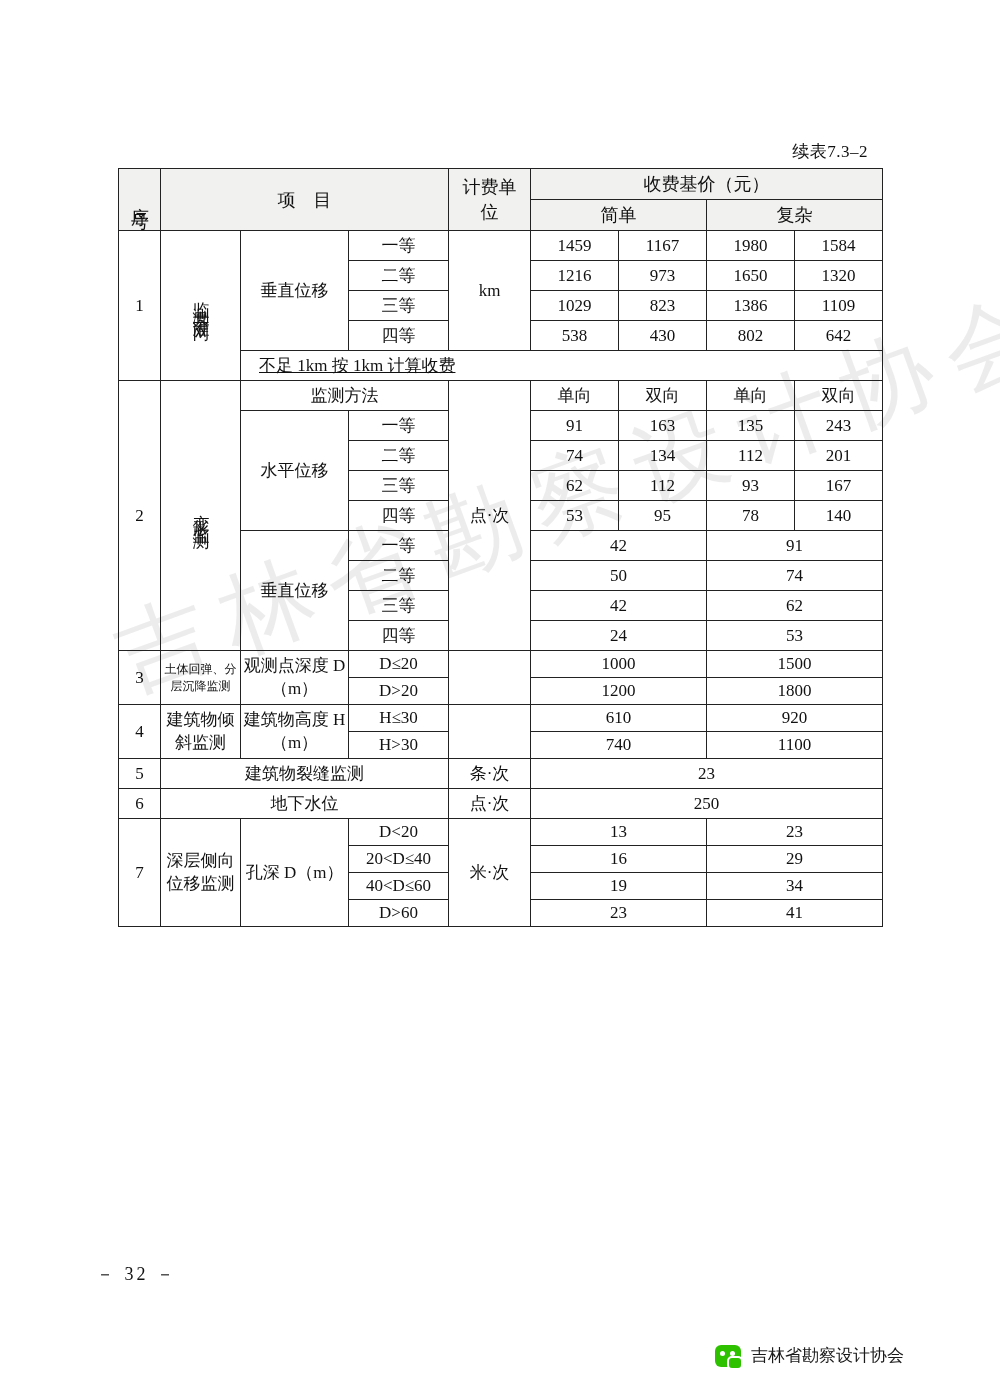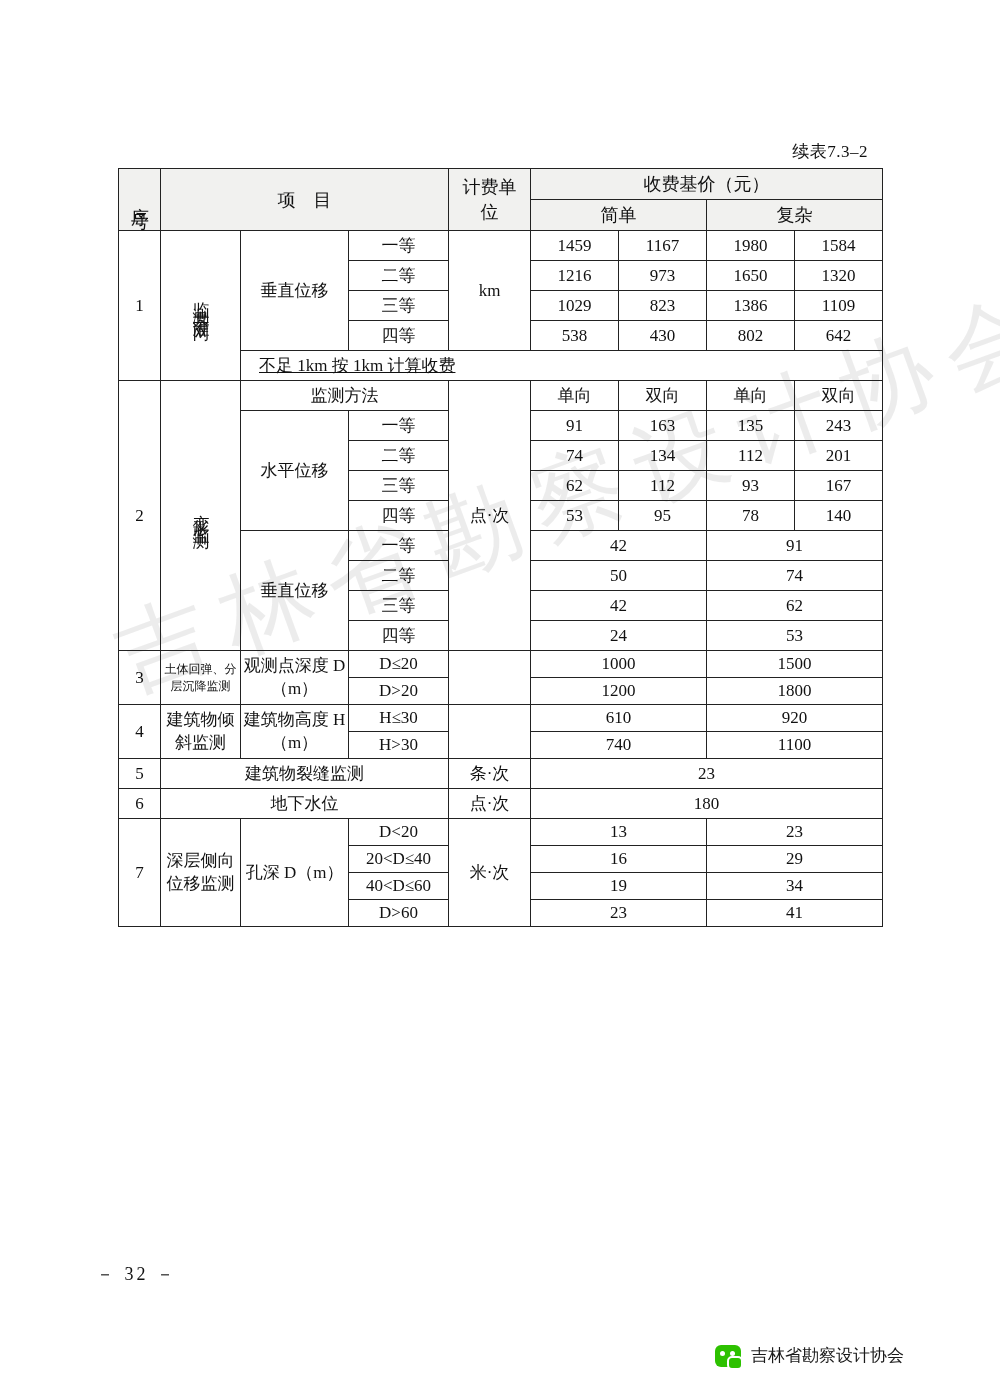--- a/index.html
+++ b/index.html
@@ -274,21 +274,21 @@
         <td>5</td>
         <td colspan="3">建筑物裂缝监测</td>
         <td>条·次</td>
         <td colspan="4">23</td>
       </tr>
 
       <tr>
         <td>6</td>
         <td colspan="3">地下水位</td>
         <td>点·次</td>
-        <td colspan="4">180</td>
+        <td colspan="4">250</td>
       </tr>
 
       <tr>
         <td rowspan="4">7</td>
         <td rowspan="4" class="twoline">深层侧向位移监测</td>
         <td rowspan="4">孔深 D（m）</td>
         <td class="ital">D&lt;20</td>
         <td rowspan="4">米·次</td>
         <td colspan="2">13</td>
         <td colspan="2">23</td>

